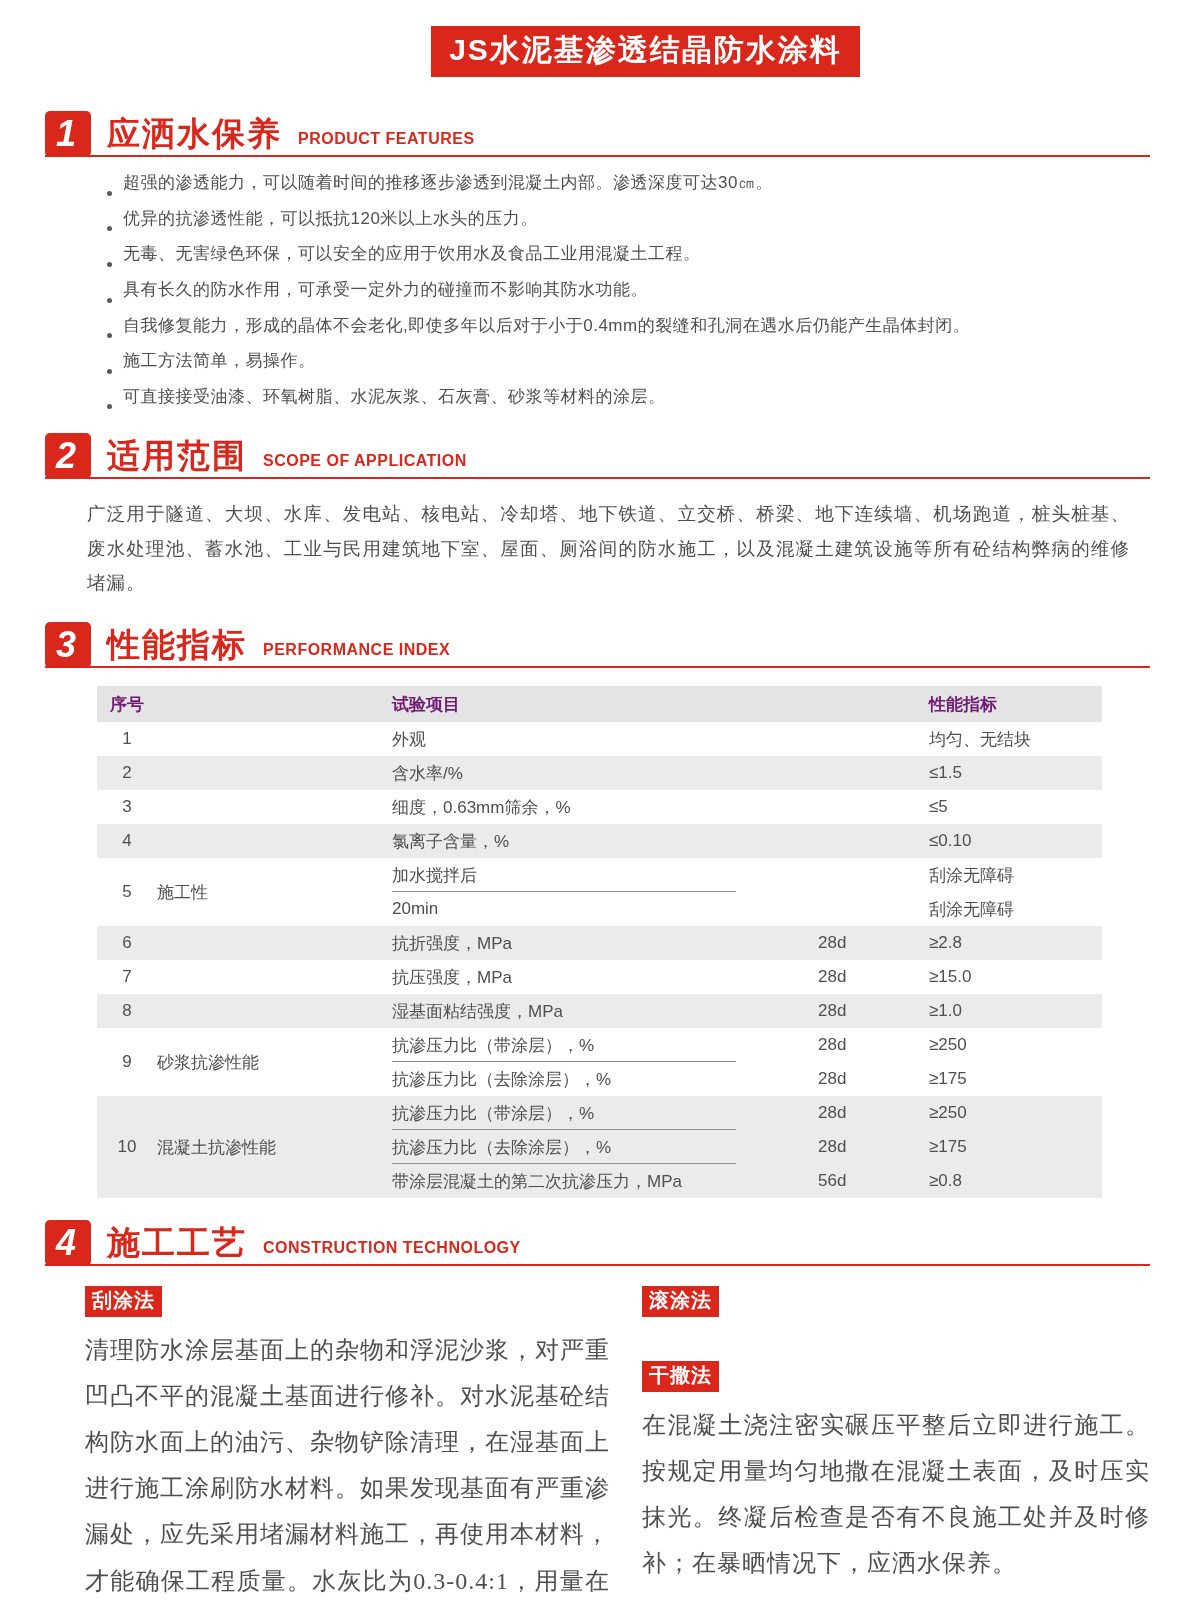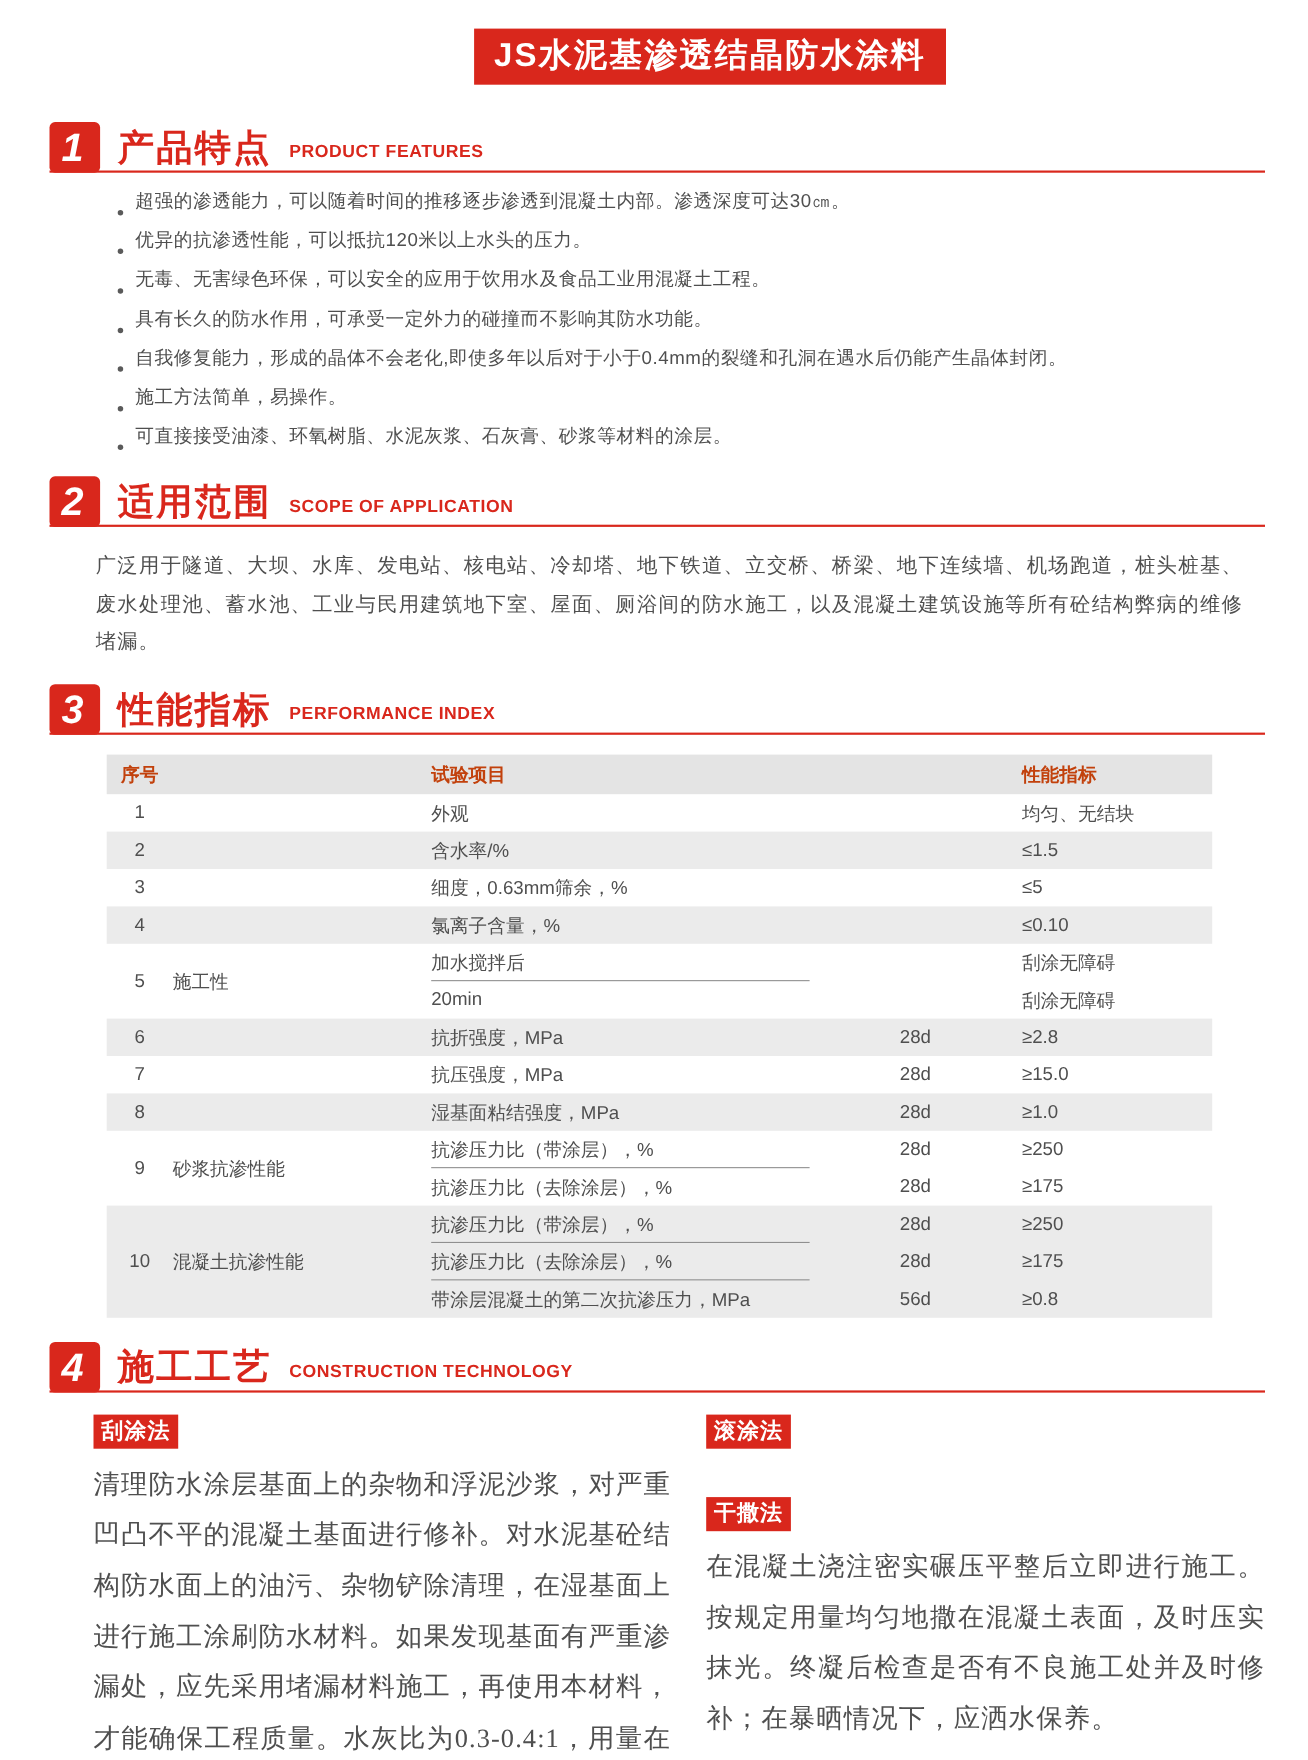--- a/index.html
+++ b/index.html
@@ -36,21 +36,21 @@
   .dot{flex:0 0 5px;width:5px;height:5px;border-radius:50%;background:#5a5a5a;margin-top:10px;}
   .bullet span.txt{font-size:17px;color:var(--text);letter-spacing:0.5px;line-height:1.45;}
 
   
   .scope{margin:18px 20px 0 42px;font-size:18.5px;color:var(--text);line-height:1.85;text-align:justify;letter-spacing:1px;}
 
   
   .ptable{margin:18px 0 0 52px;width:1005px;font-size:17px;color:var(--text);}
   .trow{display:flex;align-items:stretch;}
   .trow.shade{background:var(--shade);}
-  .trow.head{background:var(--headshade);font-weight:bold;color:#c2410c;}
+  .trow.head{background:var(--headshade);font-weight:bold;color:#701a75;}
   .c-no{flex:0 0 60px;display:flex;align-items:center;justify-content:center;}
   .c-cat{flex:0 0 235px;display:flex;align-items:center;}
   .c-items{flex:1;display:flex;flex-direction:column;justify-content:center;}
   .sub{display:flex;align-items:stretch;min-height:34px;}
   .c-name{flex:0 0 400px;display:flex;align-items:center;position:relative;}
   .c-age{flex:0 0 115px;display:flex;align-items:center;padding-left:26px;}
   .c-val{flex:1;display:flex;align-items:center;padding-left:22px;}
   .sub.sep .c-name:after{content:"";position:absolute;left:0;bottom:0;width:86%;border-bottom:1px solid #8f8f8f;}
   .trow.head .sub{min-height:36px;}
 
@@ -63,21 +63,21 @@
 </style>
 </head>
 <body>
 
 <div class="page">
 
   <div class="banner">JS水泥基渗透结晶防水涂料</div>
 
   <div class="sec-head mt-s1">
     <div class="sec-num">1</div>
-    <div class="sec-title">产品特点</div>
+    <div class="sec-title">应洒水保养</div>
     <div class="sec-sub">PRODUCT FEATURES</div>
   </div>
   <div class="bullets">
     <div class="bullet">
         <span class="dot"></span>
         <span class="txt">超强的渗透能力，可以随着时间的推移逐步渗透到混凝土内部。渗透深度可达30㎝。</span>
       </div>
     <div class="bullet">
         <span class="dot"></span>
         <span class="txt">优异的抗渗透性能，可以抵抗120米以上水头的压力。</span>

